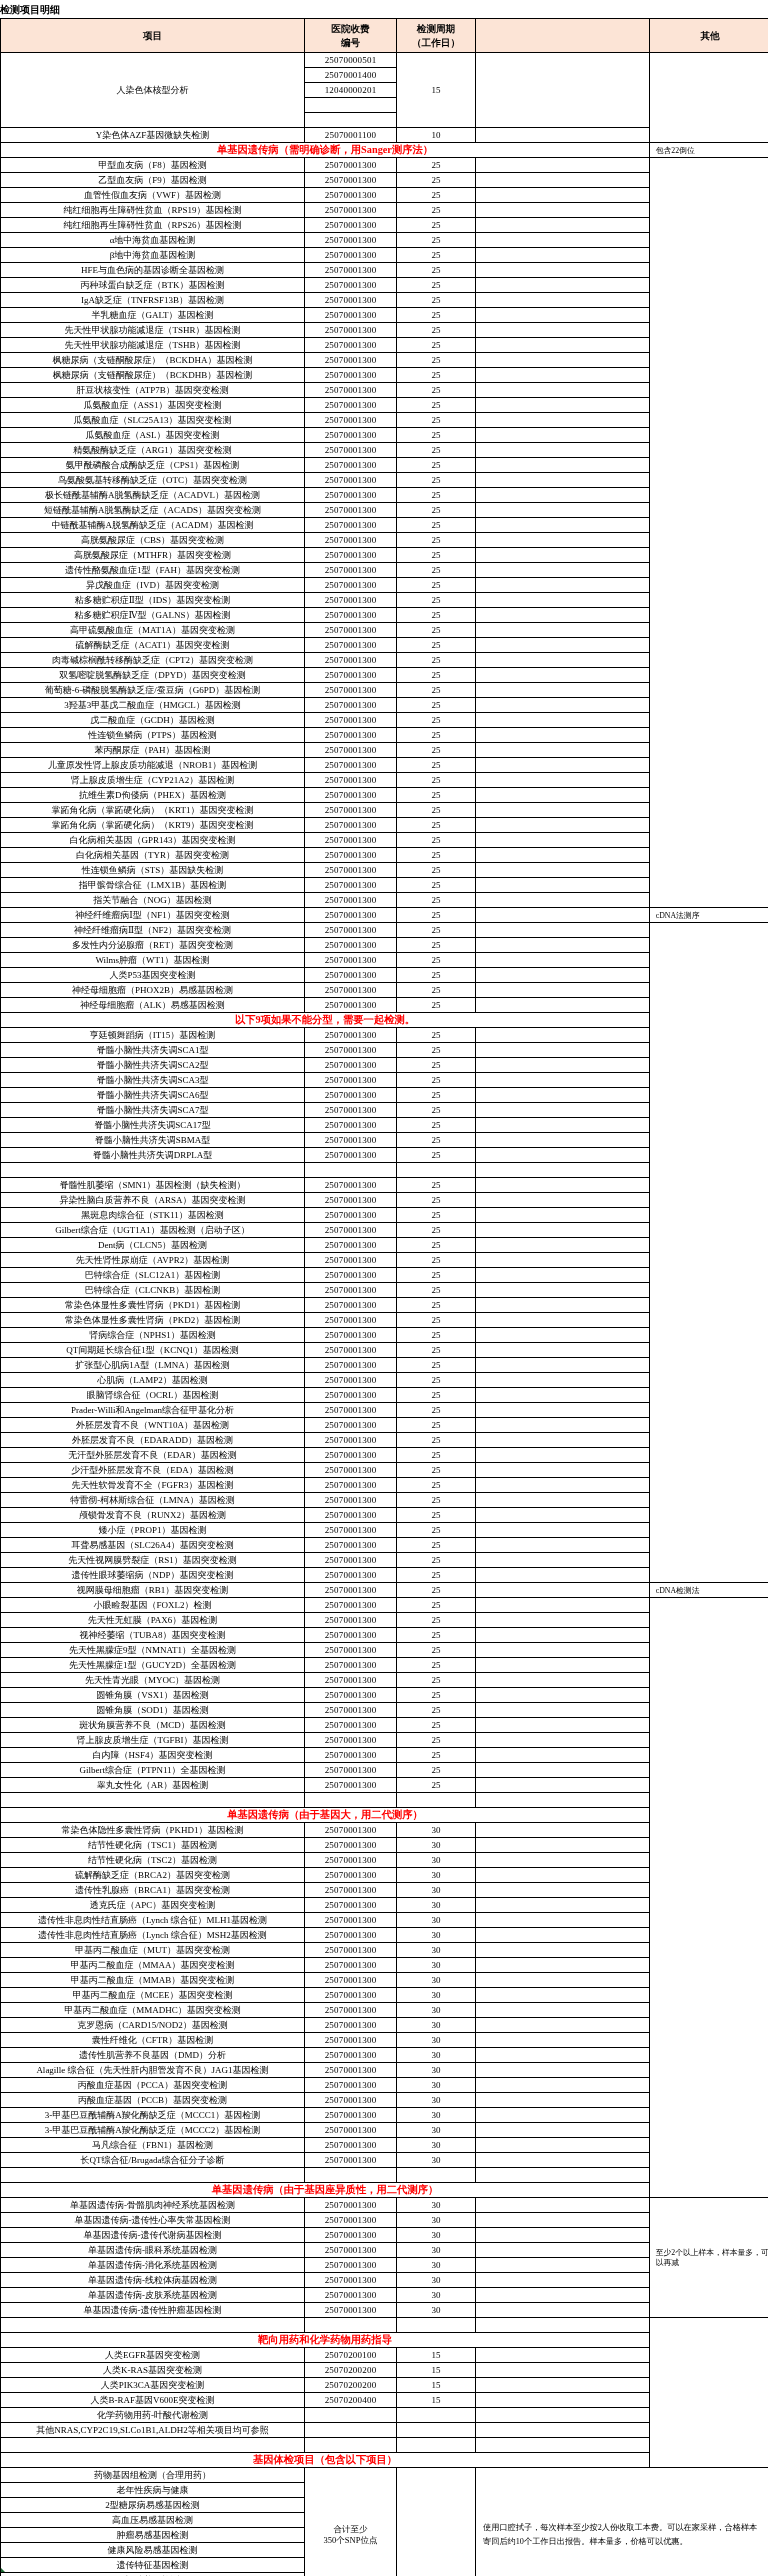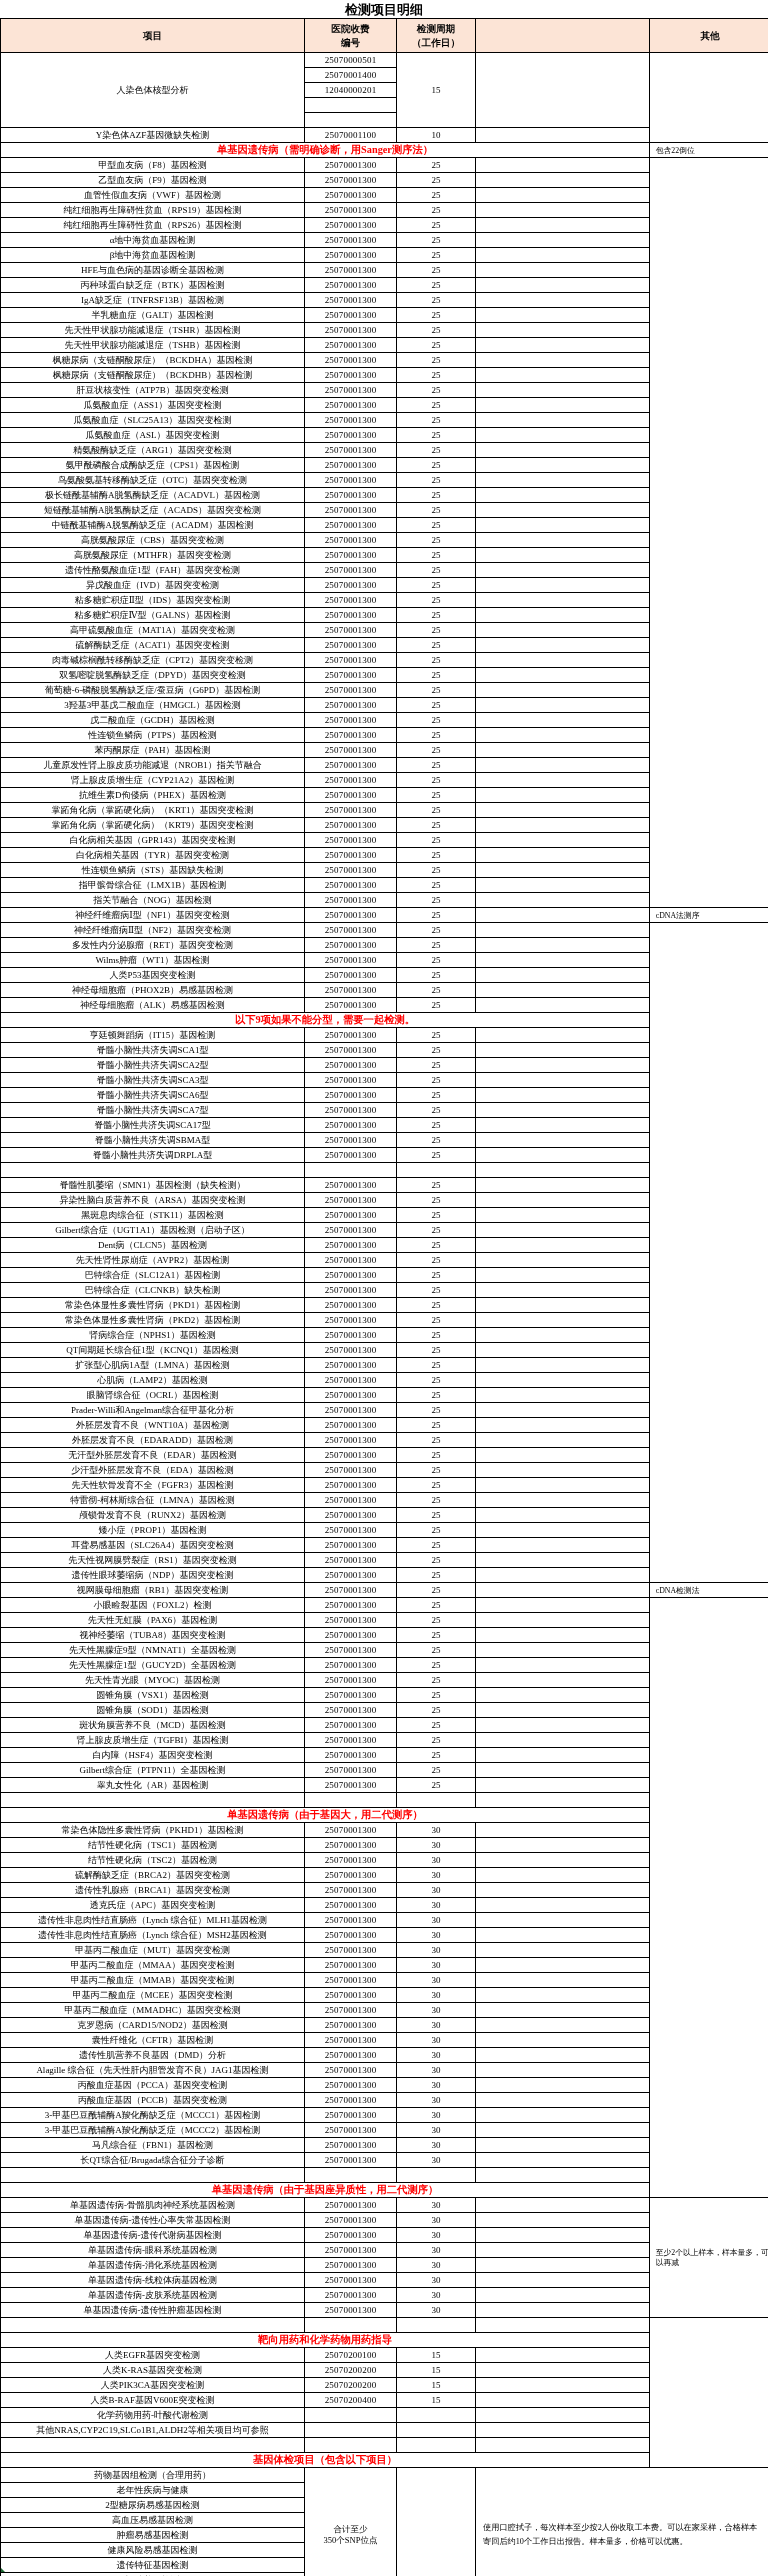--- a/index.html
+++ b/index.html
@@ -1,18 +1,18 @@
 <!DOCTYPE html>
 <html style="font-size:11.4px"><head>
 <meta charset="utf-8">
 <style>
   html,body{margin:0;padding:0;background:#fff;color:#000;
     font-family:"Liberation Serif","DejaVu Serif",serif;}
   #page{width:768px;}
-  #doc-title{height:18.4px;line-height:20px;text-align:center;font-weight:bold;font-size:13px;}
+  #doc-title{height:18.4px;line-height:20px;font-weight:bold;font-size:10px;}
   table{border-collapse:collapse;table-layout:fixed;width:768px;}
   col.c-item{width:304px}col.c-code{width:92px}col.c-period{width:79px}
   col.c-spacer{width:174px}col.c-other{width:121px}
   td,th{padding:0;height:14px;text-align:center;vertical-align:middle;
     font-size:9px;font-weight:normal;overflow:hidden;}
   .b{border:0.7px solid #000;}
   .nb{border:none;}
   th.hd{background:#FCE4D6;font-weight:bold;font-size:9.6px;height:33px;
     white-space:pre-line;line-height:1.45;}
   td.item{white-space:nowrap;}
@@ -354,21 +354,21 @@
           <td class="nb"></td>
         </tr>
         <tr>
           <td class="b item">苯丙酮尿症（PAH）基因检测</td>
           <td class="b code">25070001300</td>
           <td class="b">25</td>
           <td class="b"></td>
           <td class="nb"></td>
         </tr>
         <tr>
-          <td class="b item">儿童原发性肾上腺皮质功能减退（NROB1）指关节融合</td>
+          <td class="b item">儿童原发性肾上腺皮质功能减退（NROB1）基因检测</td>
           <td class="b code">25070001300</td>
           <td class="b">25</td>
           <td class="b"></td>
           <td class="nb"></td>
         </tr>
         <tr>
           <td class="b item">肾上腺皮质增生症（CYP21A2）基因检测</td>
           <td class="b code">25070001300</td>
           <td class="b">25</td>
           <td class="b"></td>
@@ -596,21 +596,21 @@
           <td class="nb"></td>
         </tr>
         <tr>
           <td class="b item">巴特综合症（SLC12A1）基因检测</td>
           <td class="b code">25070001300</td>
           <td class="b">25</td>
           <td class="b"></td>
           <td class="nb"></td>
         </tr>
         <tr>
-          <td class="b item">巴特综合症（CLCNKB）缺失检测</td>
+          <td class="b item">巴特综合症（CLCNKB）基因检测</td>
           <td class="b code">25070001300</td>
           <td class="b">25</td>
           <td class="b"></td>
           <td class="nb"></td>
         </tr>
         <tr>
           <td class="b item">常染色体显性多囊性肾病（PKD1）基因检测</td>
           <td class="b code">25070001300</td>
           <td class="b">25</td>
           <td class="b"></td>

